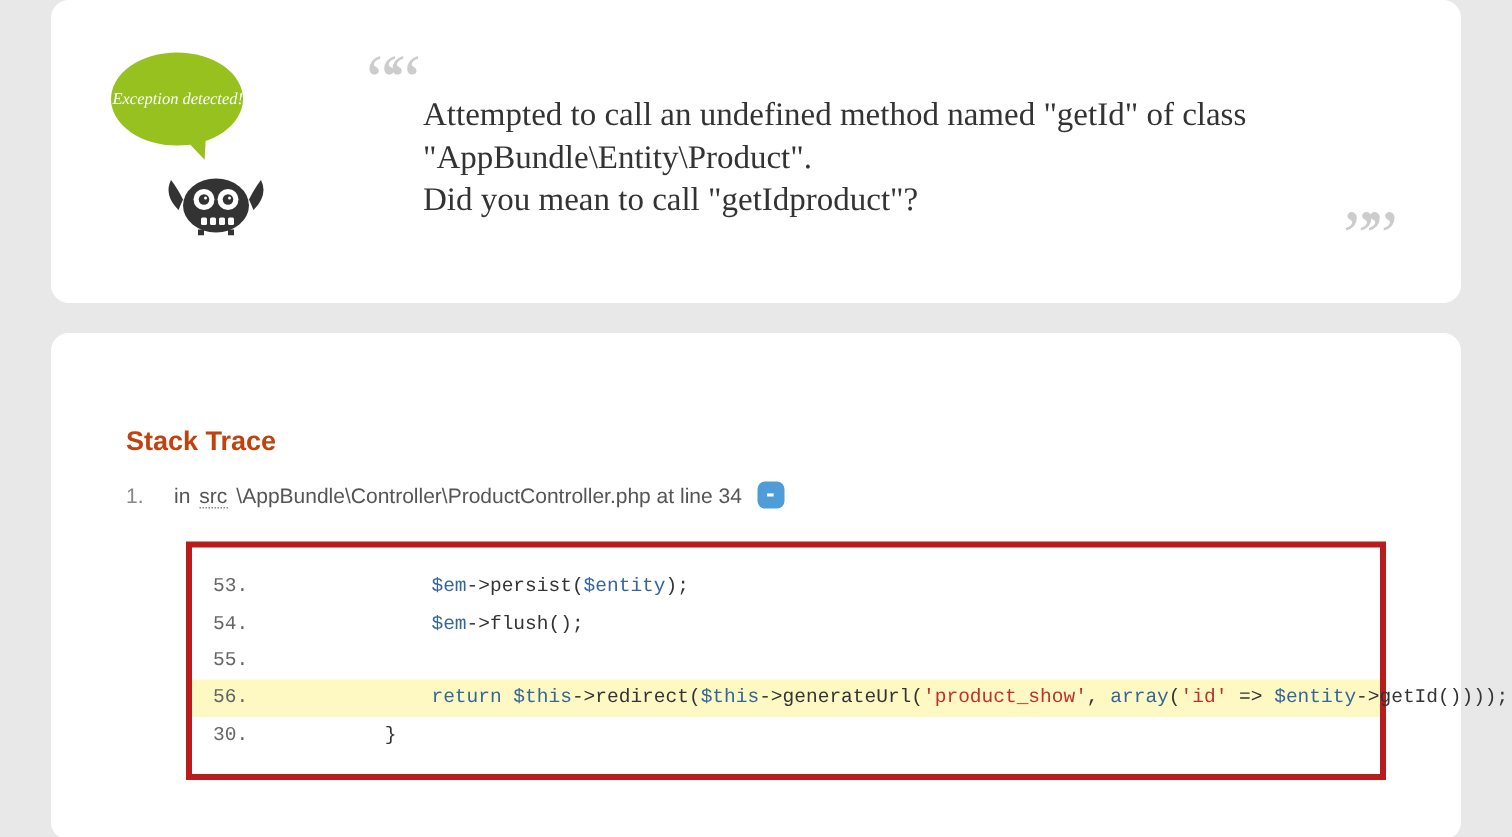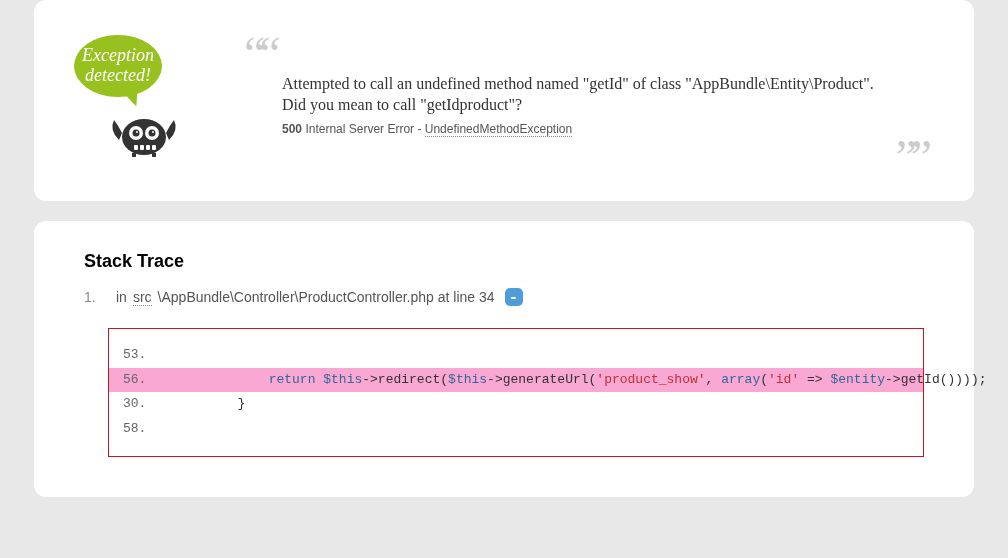--- a/index.html
+++ b/index.html
@@ -49,24 +49,24 @@
     margin-top: 5px;
   }
   .speech-bubble {
     background: #96c11f;
     color: #fff;
     border-radius: 50%;
     width: 88px;
     height: 62px;
     display: flex;
     align-items: center;
-    justify-content: flex-start;
+    justify-content: flex-end;
     font-family: 'Comic Sans MS', cursive;
     font-style: italic;
-    font-size: 18px;
+    font-size: 11px;
     text-align: center;
     line-height: 1.1;
     position: relative;
     margin-bottom: 8px;
   }
   .speech-bubble::after {
     content: '';
     position: absolute;
     bottom: -10px;
     right: 22px;
@@ -81,47 +81,47 @@
     width: 80px;
     height: 52px;
     margin-left: 30px;
   }
   .error-content {
     flex: 1;
     margin-left: 48px;
     margin-top: 32px;
   }
   .error-message {
-    font-size: 16px;
+    font-size: 22px;
     color: #333;
     line-height: 1.3;
     margin-bottom: 6px;
-    margin-top: 12px;
   }
   .error-meta {
     font-family: Arial, Helvetica, sans-serif;
     font-size: 12px;
     color: #555;
   }
   .error-meta strong {
     font-weight: bold;
   }
   .dotted {
     border-bottom: 1px dotted #888;
     cursor: help;
   }
   .trace-panel {
     padding: 30px 50px 40px 50px;
   }
   .trace-title {
     font-family: Arial, Helvetica, sans-serif;
     font-weight: bold;
     font-size: 18px;
-    color: #000000;
+    color: #c2410c;
     margin-bottom: 16px;
+    margin-top: 32px;
   }
   .trace-line {
     font-family: Arial, Helvetica, sans-serif;
     font-size: 14px;
     color: #555;
     display: flex;
     align-items: center;
     gap: 6px;
   }
   .trace-num {
@@ -141,34 +141,34 @@
     line-height: 1;
     cursor: pointer;
     display: inline-flex;
     align-items: center;
     justify-content: center;
     margin-left: 4px;
     font-family: monospace;
     font-weight: bold;
   }
   .code-block {
-    border: 1px solid #b91c1c;
-    margin: 22px 0 0 24px;
+    border: 4px solid #b91c1c;
+    margin: 22px 0 0 40px;
     padding: 14px 0;
     background: #fff;
   }
   .code-row {
     display: flex;
     font-family: 'Courier New', Courier, monospace;
     font-size: 13px;
     line-height: 1.9;
     padding: 0 14px;
   }
   .code-row.highlight {
-    background: #f9a8d4;
+    background: #fef9c3;
   }
   .ln {
     color: #666;
     width: 52px;
     text-align: right;
     padding-right: 30px;
     flex-shrink: 0;
     user-select: none;
   }
   .code {
@@ -206,48 +206,49 @@
       <rect x="42" y="40" width="4" height="5" rx="1" fill="#fff"></rect>
       <rect x="48" y="40" width="4" height="5" rx="1" fill="#fff"></rect>
       <path d="M30 48 L30 52 M50 48 L50 52" stroke="#333" stroke-width="4"></path>
     </svg>
   </div>
   <div class="error-content">
     <div class="error-message">
       <span>Attempted to call an undefined method named "getId" of class "AppBundle\Entity\Product".</span><br>
       <span>Did you mean to call "getIdproduct"?</span>
     </div>
-    <div class="error-meta">
-      <strong>500</strong>
-      <span>Internal Server Error - </span><span class="dotted">UndefinedMethodException</span>
-    </div>
   </div>
   <span class="quote-close">””</span>
 </div>
 
 <div class="panel trace-panel">
   <h2 class="trace-title">Stack Trace</h2>
   <div class="trace-line">
     <span class="trace-num">1.</span>
     <span>in </span>
     <span class="dotted">src</span>
       <span>\AppBundle\Controller\ProductController.php at line 34</span>
     <button class="toggle-btn">-</button>
   </div>
 
   <div class="code-block">
     <div class="code-row">
       <span class="ln">53.</span>
+      <span class="code"><span class="ind">            </span><span class="var">$em</span><span class="op">-&gt;</span><span class="fn">persist</span><span>(</span><span class="var">$entity</span><span>);</span></span>
+    </div>
+    <div class="code-row">
+      <span class="ln">54.</span>
+      <span class="code"><span class="ind">            </span><span class="var">$em</span><span class="op">-&gt;</span><span class="fn">flush</span><span>();</span></span>
+    </div>
+    <div class="code-row">
+      <span class="ln">55.</span>
+      <span class="code"></span>
     </div>
     <div class="code-row highlight">
       <span class="ln">56.</span>
       <span class="code"><span class="ind">            </span><span class="kw">return </span><span class="var">$this</span><span class="op">-&gt;</span><span class="fn">redirect</span><span>(</span><span class="var">$this</span><span class="op">-&gt;</span><span class="fn">generateUrl</span><span>(</span><span class="str">'product_show'</span><span>, </span><span class="kw">array</span><span>(</span><span class="str">'id'</span><span> =&gt; </span><span class="var">$entity</span><span class="op">-&gt;</span><span class="fn">getId</span><span>())));</span></span>
     </div>
     <div class="code-row">
       <span class="ln">30.</span>
       <span class="code"><span class="ind">        </span><span>}</span></span>
     </div>
-    <div class="code-row">
-      <span class="ln">58.</span>
-      <span class="code"></span>
-    </div>
   </div>
 </div>
 
 </body></html>

